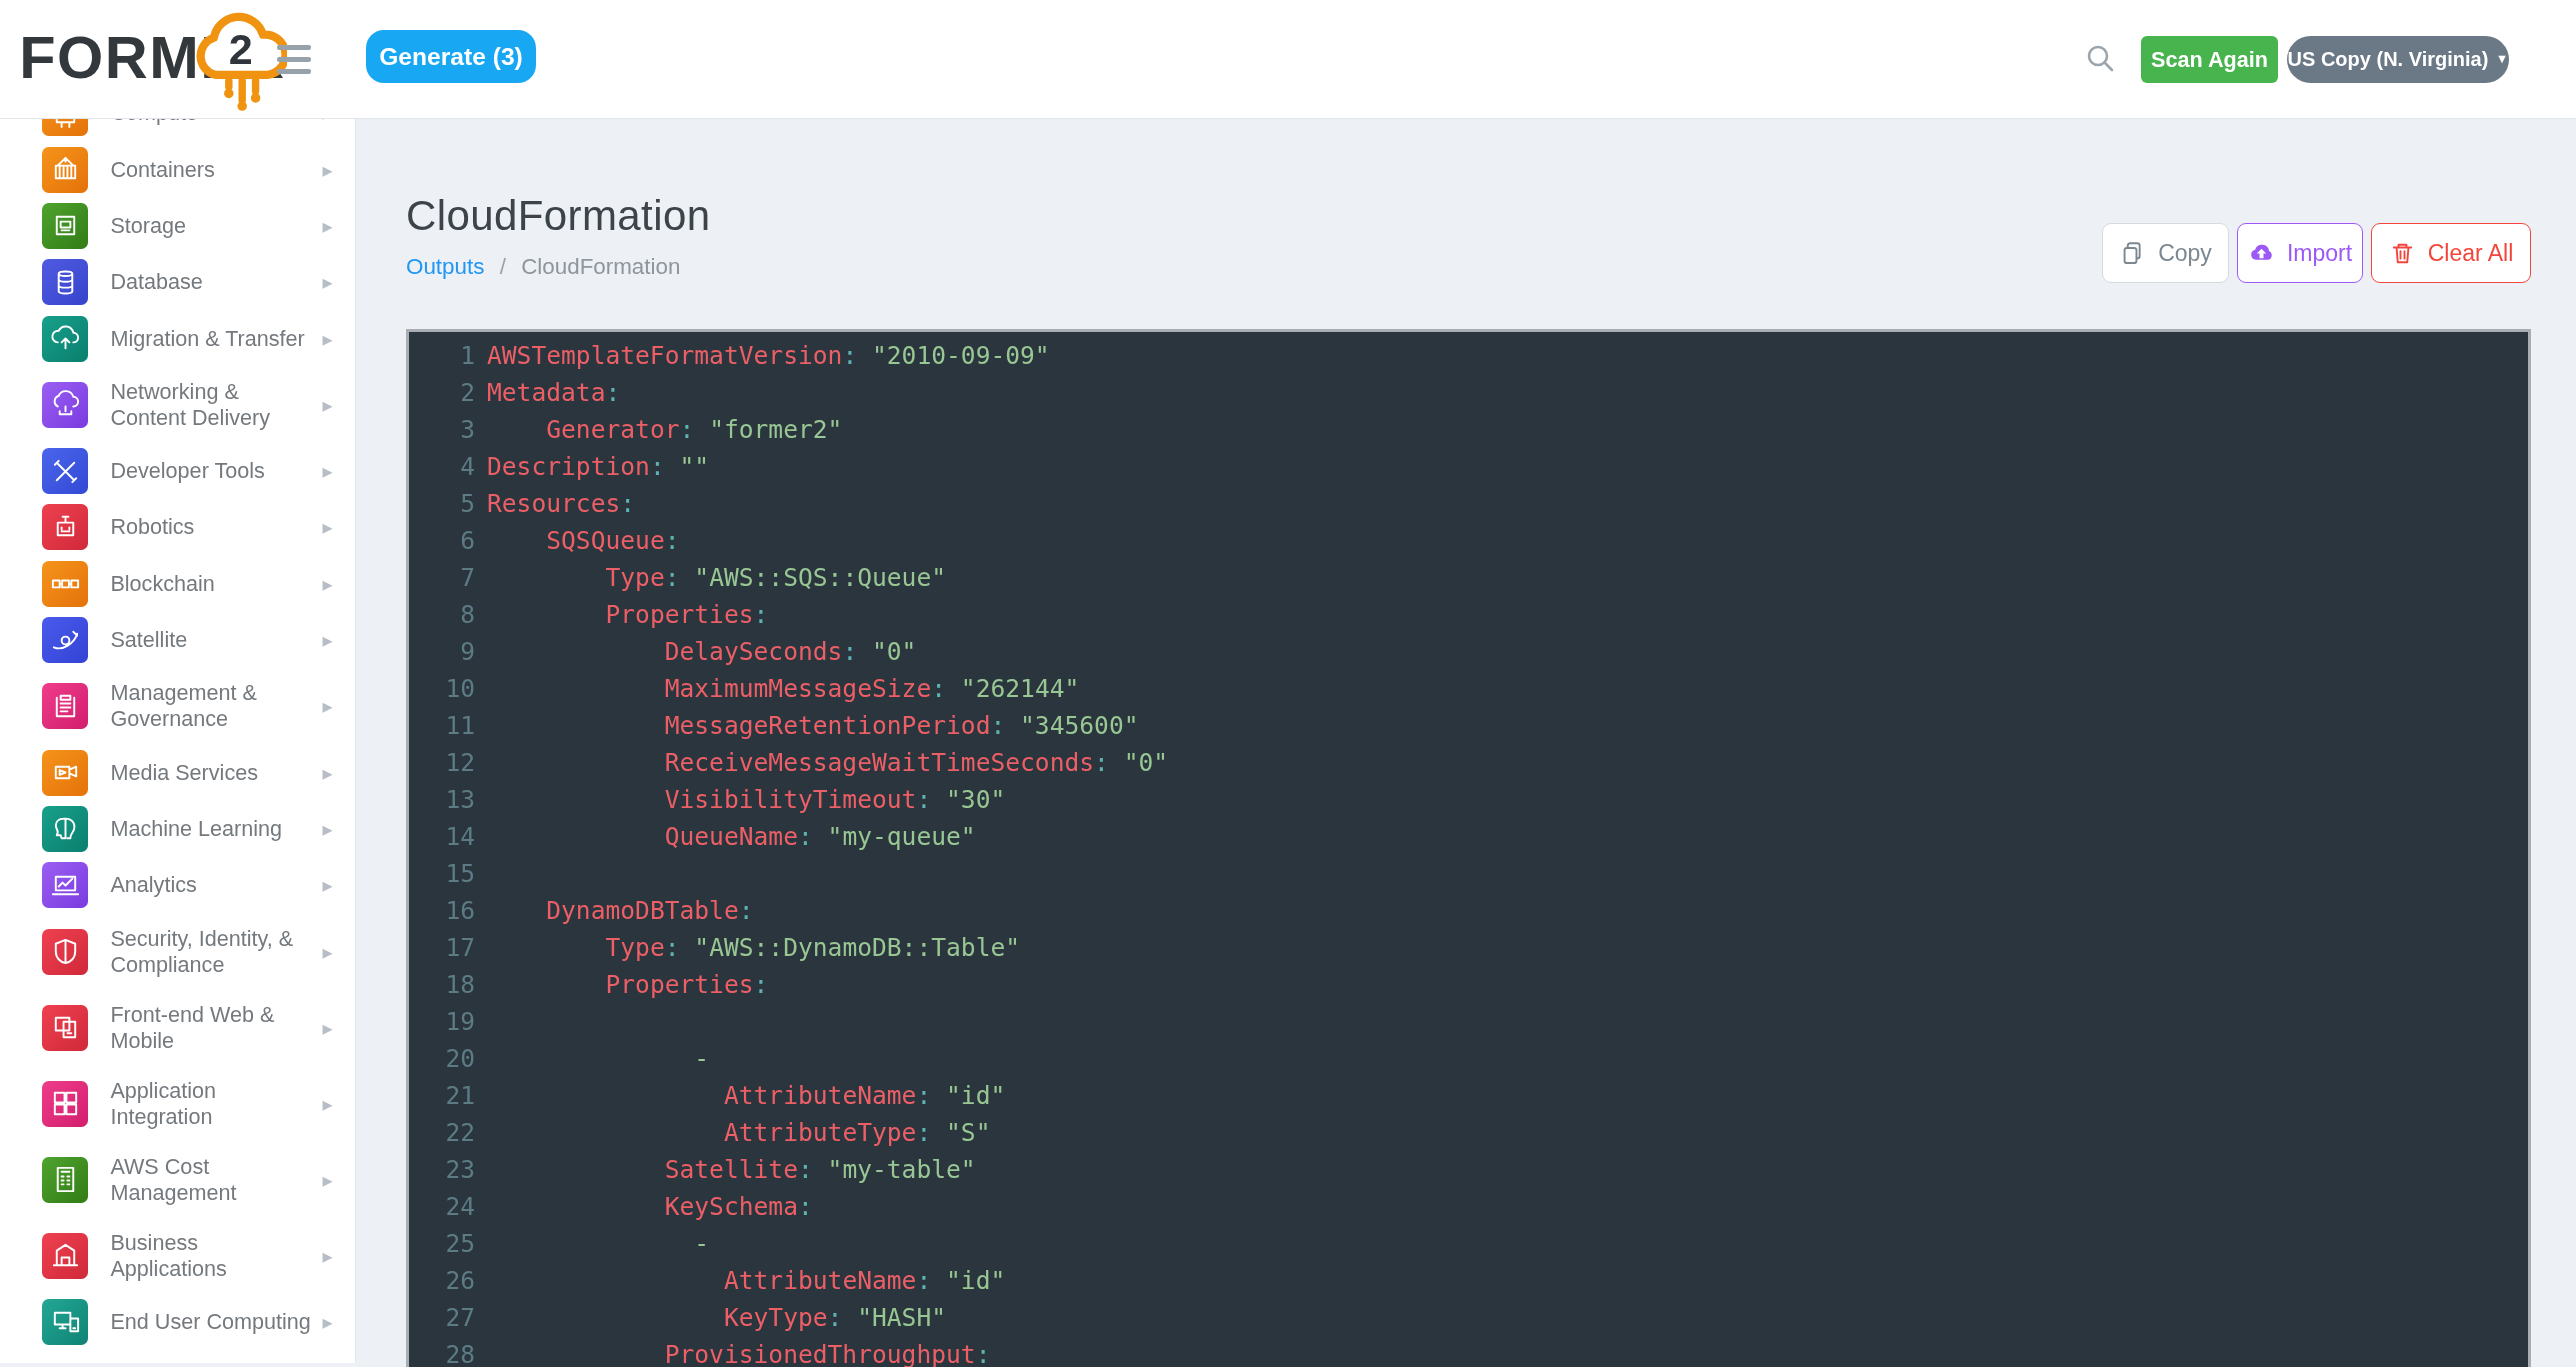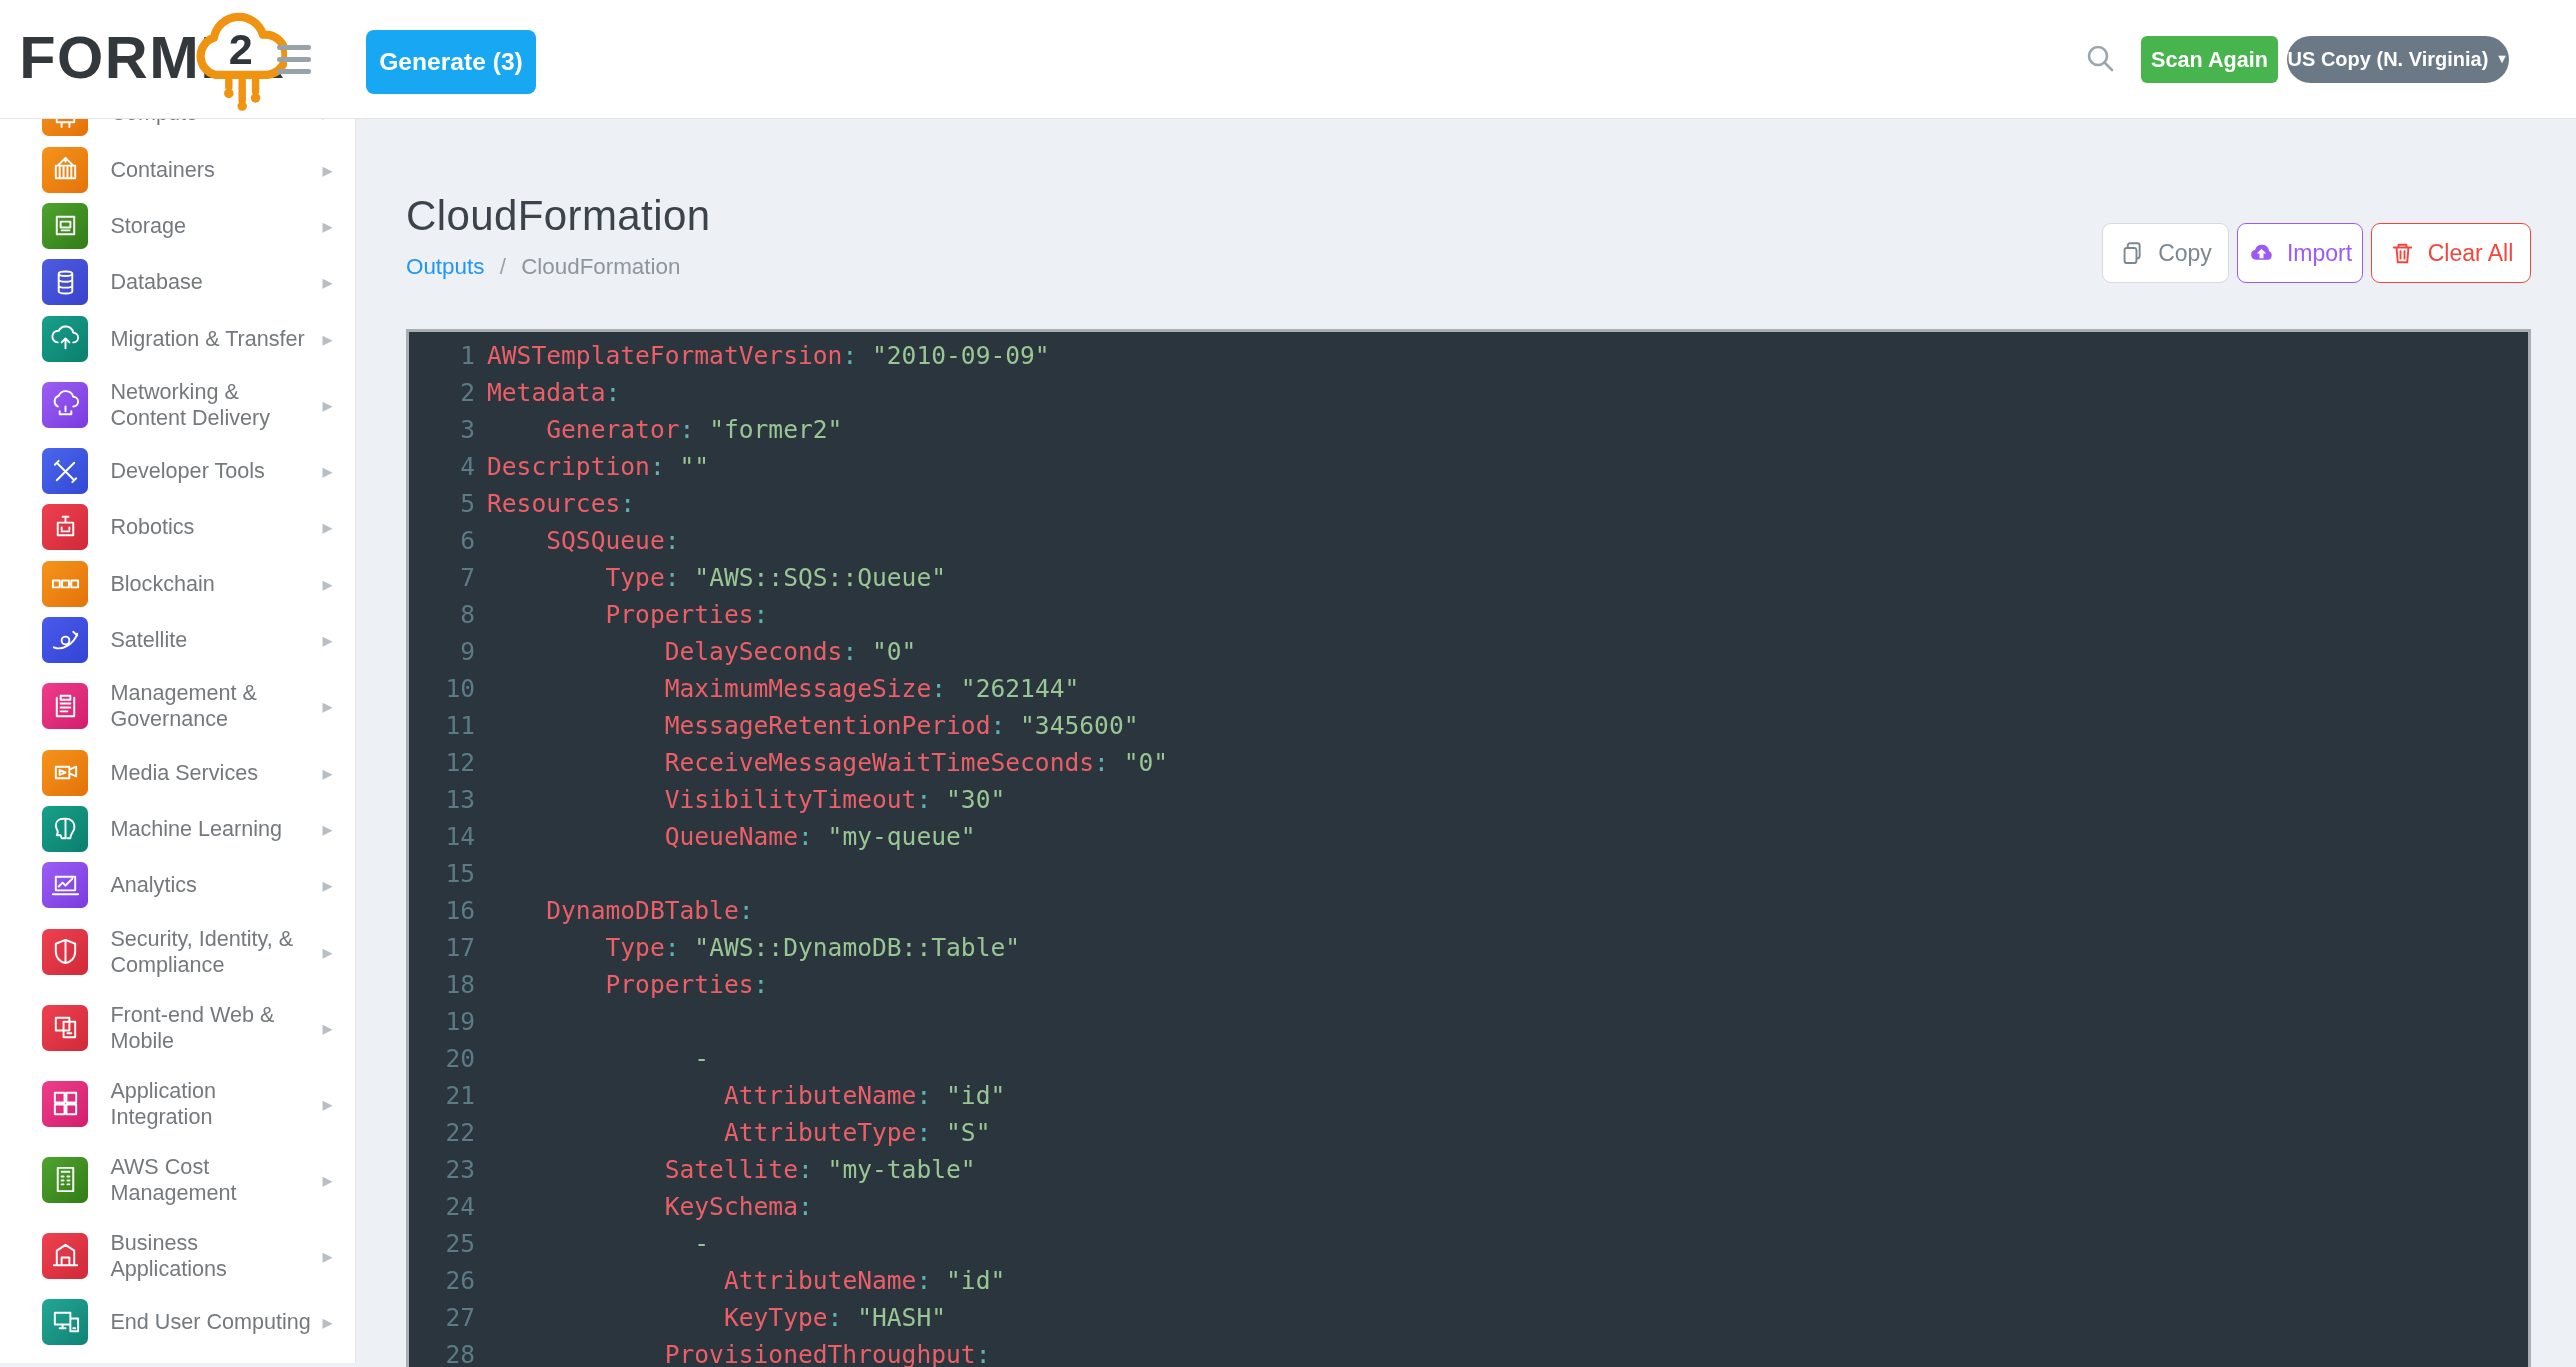--- a/index.html
+++ b/index.html
@@ -8,21 +8,21 @@
 
   
   .header{position:absolute;top:0;left:0;width:2576px;height:118px;background:#ffffff;
           border-bottom:1.5px solid #e2e6ea;z-index:20;}
   .logo{position:absolute;left:16.4px;top:1.5px;width:271px;height:113px;}
   .logo-text{font-family:"Liberation Sans",sans-serif;font-weight:bold;font-size:40px;fill:#33383d;letter-spacing:1px;}
   .logo-badge{font-family:"Liberation Sans",sans-serif;font-weight:bold;font-size:29px;fill:#2f353a;}
   .hamburger{position:absolute;left:277px;top:45px;width:34px;border:none;background:transparent;padding:0;}
   .hamburger span{display:block;width:34px;height:5.2px;border-radius:2.2px;background:#98a2aa;margin-bottom:6.7px;}
   .hamburger span:last-child{margin-bottom:0;}
-  .btn-generate{position:absolute;left:366px;top:30px;width:170px;height:64px;border:none;border-radius:8px;
+  .btn-generate{position:absolute;left:366px;top:30px;width:170px;height:53px;border:none;border-radius:18px;
           background:var(--accent-blue,#18a8f3);color:#fff;font-size:24.6px;font-weight:bold;}
   .search-ic{position:absolute;left:2084px;top:42px;width:34px;height:34px;cursor:pointer;}
   .btn-scan{position:absolute;left:2141px;top:36px;width:137px;height:47px;border:none;border-radius:6px;
           background:var(--green,#47b44d);color:#fff;font-size:21.6px;font-weight:bold;}
   .region-pill{position:absolute;left:2287px;top:36px;width:222px;height:47px;border-radius:24px;
           background:var(--slate-pill,#6b7987);color:#fff;font-size:20px;font-weight:bold;display:flex;
           align-items:center;justify-content:center;gap:7.5px;cursor:pointer;}
   .region-pill .caret{font-size:12.7px;line-height:1;}
 
   

